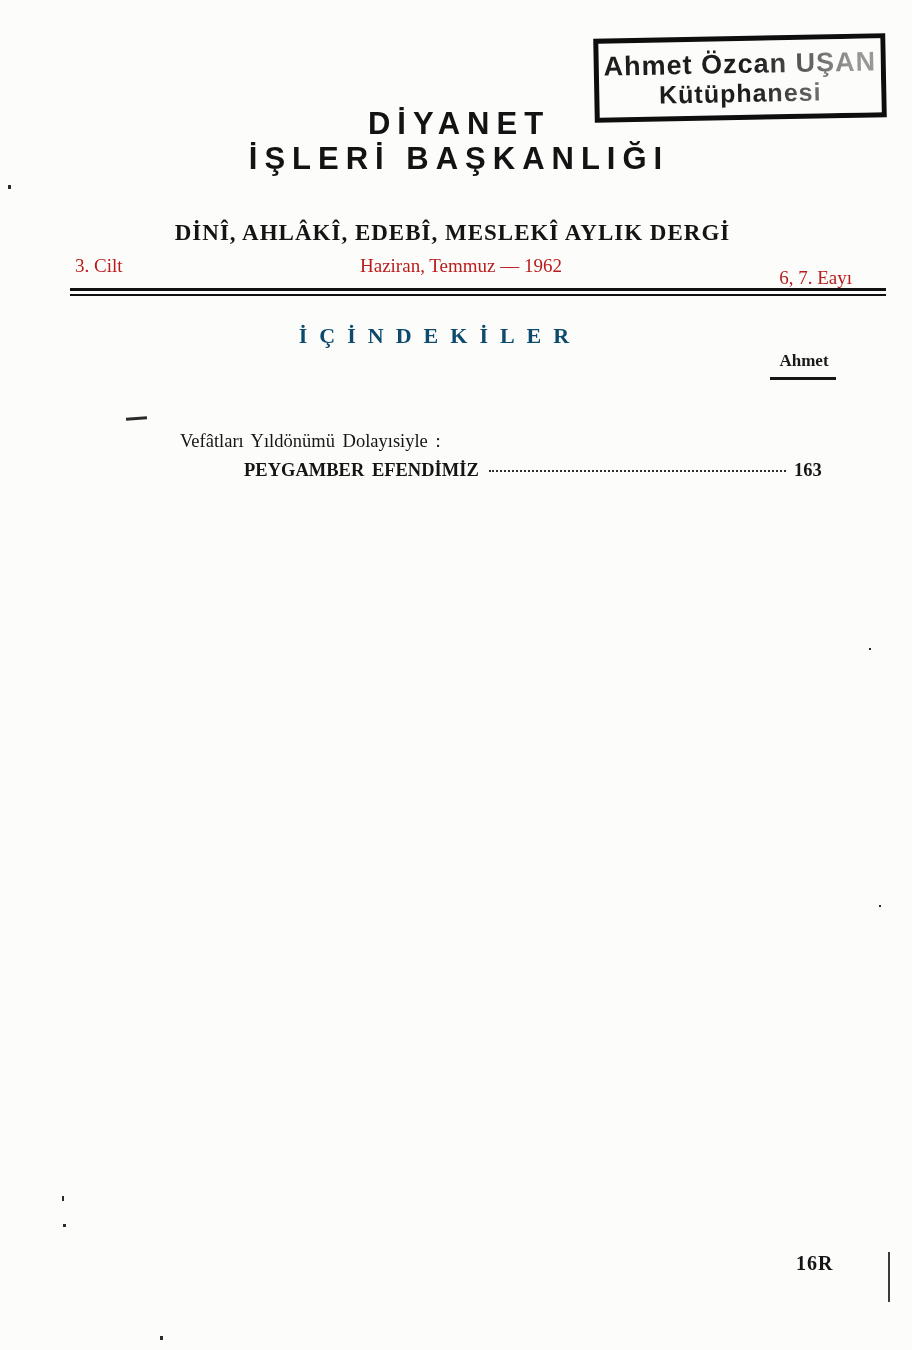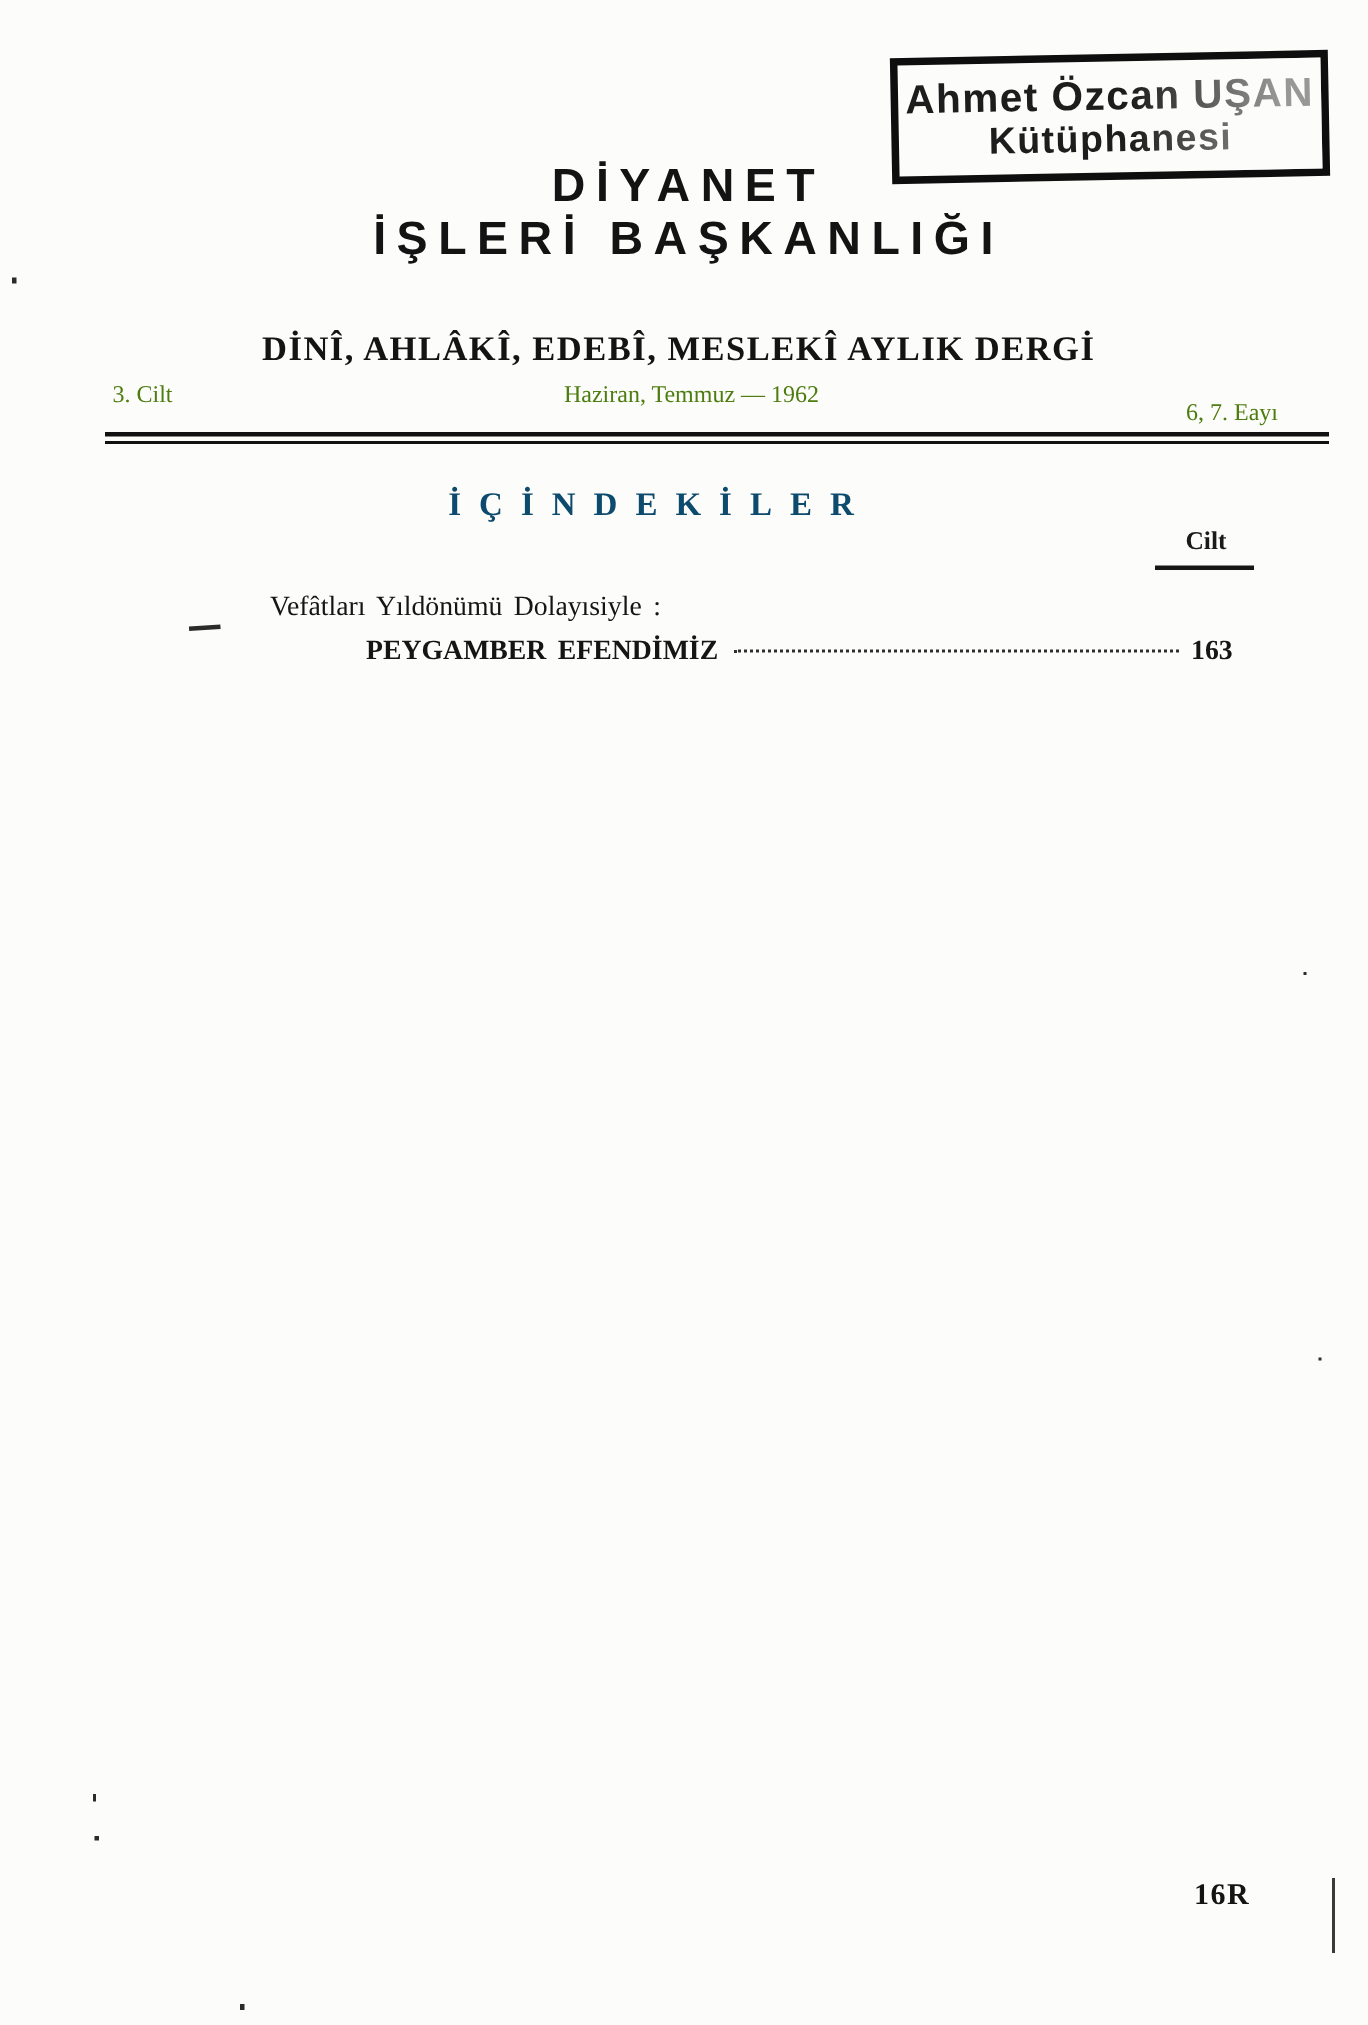--- a/index.html
+++ b/index.html
@@ -39,21 +39,21 @@
   }
   .masthead .t { font-size: 31px; line-height: 35px; font-weight: bold; letter-spacing: 7px; padding-left: 48px; }
   .subtitle {
     position: absolute; left: 0; top: 220px; width: 905px;
     text-align: center;
     font-family: "Liberation Serif", serif;
     font-weight: bold; font-size: 23px; letter-spacing: 1px; color: #141414;
   }
   .inforow {
     position: absolute; left: 70px; top: 255px; width: 782px; height: 26px;
-    font-size: 16px; font-weight: bold; color: #4d7c0f;
+    font-size: 19px; font-weight: bold; color: #b91c1c;
   }
   .inforow .vol { position: absolute; left: 5px; top: 0; font-weight: normal; }
   .inforow .date { position: absolute; left: 0; width: 100%; text-align: center; top: 0; font-weight: normal; }
   .inforow .issue { position: absolute; right: 0; top: 12px; font-weight: normal; }
   .rule { position: absolute; left: 70px; width: 816px; background: #111; }
   .rule.r1 { top: 288px; height: 3px; }
   .rule.r2 { top: 294px; height: 2px; }
 
   
   .toc-heading {
@@ -65,21 +65,21 @@
     position: absolute; left: 772px; top: 351px; width: 64px;
     text-align: center; font-size: 17px; font-weight: bold; color: #1a1a1a;
   }
   .sayfa-rule { position: absolute; left: 770px; top: 377px; width: 66px; height: 3px; background: #161616; }
 
   
   .toc {
     position: absolute; left: 180px; top: 394px; width: 666px;
     font-size: 18.5px; line-height: 22px; color: #151515;
   }
-  .row { display: flex; align-items: baseline; word-spacing: 3px; }
+  .row { display: flex; align-items: baseline; word-spacing: 3px; margin-top: 36px; }
   .row.intro { font-weight: normal; }
   .row.entry { font-weight: bold; margin-top: 7px; }
   .row.entry.indent { padding-left: 64px; }
   .row .title { white-space: nowrap; }
   .row .leader { flex: 1 1 auto; margin: 0 8px 0 10px; border-bottom: 2.4px dotted #2e2e2e; transform: translateY(-4px); min-width: 10px; }
   .row .page { width: 52px; text-align: left; font-weight: bold; flex: 0 0 auto; }
 
   .footer-num {
     position: absolute; left: 796px; top: 1252px;
     font-size: 20px; font-weight: bold; letter-spacing: 1px; color: #141414;
@@ -116,21 +116,21 @@
   <div class="inforow">
     <span class="vol">3. Cilt</span>
     <span class="date">Haziran, Temmuz — 1962</span>
     <span class="issue">6, 7. Eayı</span>
   </div>
 
   <div class="rule r1"></div>
   <div class="rule r2"></div>
 
   <div class="toc-heading">İÇİNDEKİLER</div>
-  <div class="sayfa">Cilt</div>
+  <div class="sayfa">Ahmet</div>
   <div class="sayfa-rule"></div>
 
   <div class="toc">
       <div class="row intro">Vefâtları Yıldönümü Dolayısiyle :</div>
       <div class="row entry indent">
         <span class="title">PEYGAMBER EFENDİMİZ</span>
         <span class="leader"></span>
         <span class="page">163</span>
       </div>
     </div>

